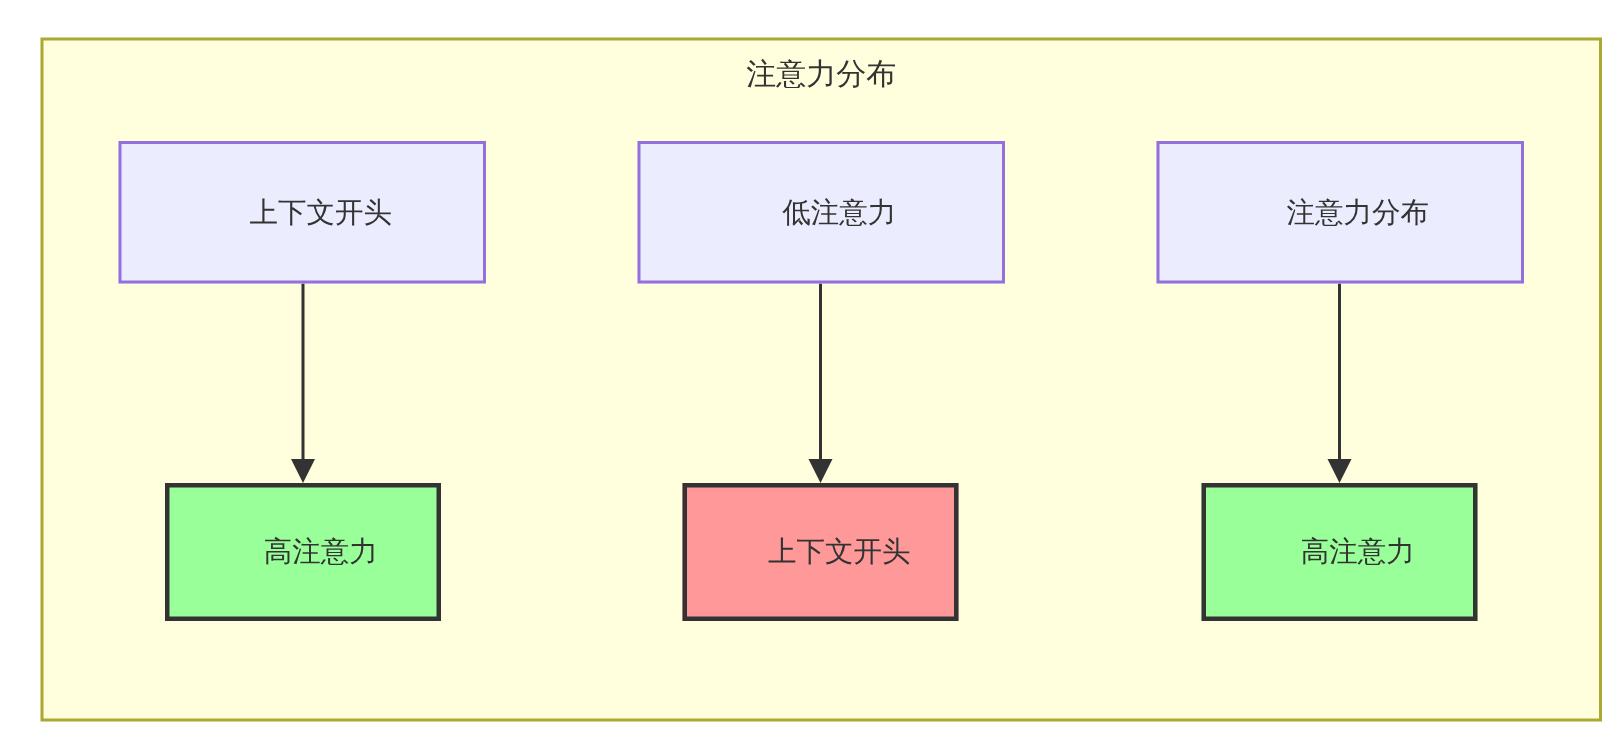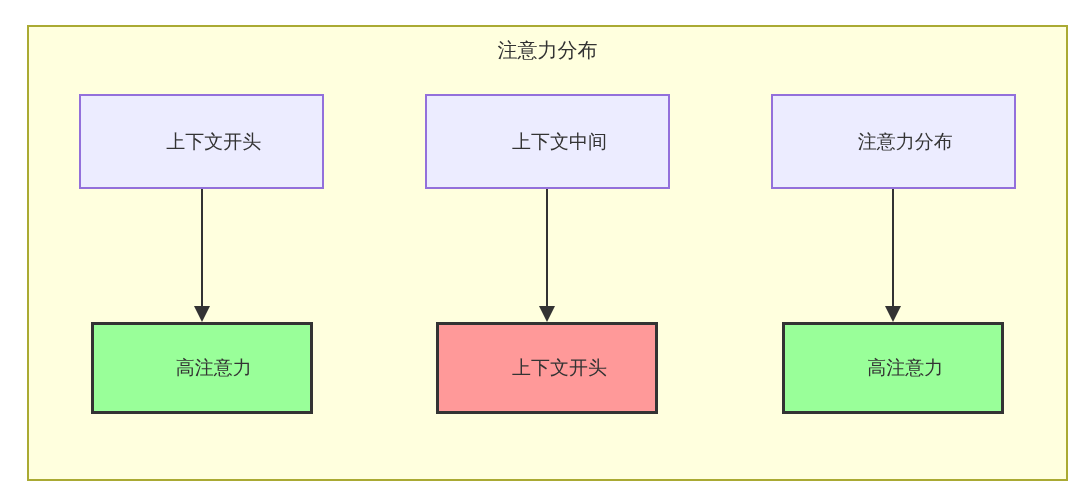--- a/index.html
+++ b/index.html
@@ -50,21 +50,21 @@
     color: var(--text, #333333);
     padding-left: 24px;
   }
   .node.source {
     width: 245px;
     height: 95px;
     background: var(--source-fill, #ececff);
     border: 2px solid var(--source-border, #9370db);
   }
   .node.target {
-    width: 222px;
+    width: 184px;
     height: 92px;
     border: 3px solid var(--node-border, #333333);
   }
   .node.high { background: var(--high-fill, #99ff99); }
   .node.low  { background: var(--low-fill,  #ff9999); }
   .arrow { display: block; width: 20px; height: 133px; }
   .arrow line    { stroke: var(--arrow, #333333); stroke-width: 2px; }
   .arrow polygon { fill:   var(--arrow, #333333); }
 </style>
 </head>
@@ -78,21 +78,21 @@
       <div class="col">
         <div class="node source">上下文开头</div>
         <svg class="arrow" viewBox="0 0 20 133" aria-hidden="true">
           <line x1="10" y1="0" x2="10" y2="118"></line>
           <polygon points="10,133 2,117 18,117"></polygon>
         </svg>
         <div class="node target high">高注意力</div>
       </div>
 
       <div class="col">
-        <div class="node source">上下文中间</div>
+        <div class="node source">低注意力</div>
         <svg class="arrow" viewBox="0 0 20 133" aria-hidden="true">
           <line x1="10" y1="0" x2="10" y2="118"></line>
           <polygon points="10,133 2,117 18,117"></polygon>
         </svg>
         <div class="node target low">上下文开头</div>
       </div>
 
       <div class="col">
         <div class="node source">注意力分布</div>
         <svg class="arrow" viewBox="0 0 20 133" aria-hidden="true">

